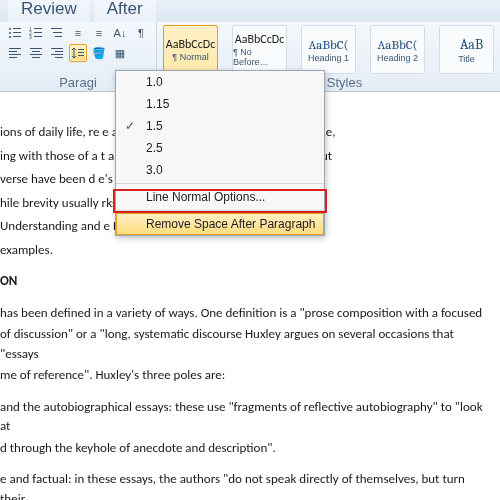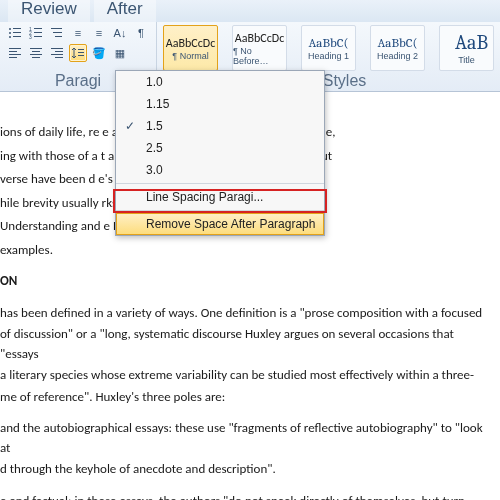--- a/index.html
+++ b/index.html
@@ -2,21 +2,21 @@
 <html><head>
 <meta charset="utf-8">
 <style>
   * { margin: 0; padding: 0; box-sizing: border-box; }
   body { font-family: "Segoe UI", Tahoma, sans-serif; font-size: 12px; background: #fff; width: 500px; height: 500px; overflow: hidden; }
   .tabs { background: linear-gradient(#eaf1f9,#dbe7f3); height: 22px; display: flex; padding-left: 8px; gap: 4px; font-size: 17px; color: #3b5572; align-items: flex-end;}
   .tab { padding: 2px 12px; border: 1px solid transparent; background: rgba(255,255,255,0.4); border-radius: 3px 3px 0 0;}
   .ribbon { background: linear-gradient(#f4f8fc,#e4ecf6); border-bottom: 1px solid #b6c4d6; height: 70px; display: flex; }
   .group { border-right: 1px solid #c8d4e2; padding: 2px 6px 0 6px; display: flex; flex-direction: column; }
   .group-body { flex: 1; display: flex; flex-direction: column; gap: 2px; }
-  .group-label { text-align: center; font-size: 16px; color: #5a6f88; padding: 1px 0; }
+  .group-label { text-align: center; font-size: 13px; color: #5a6f88; padding: 1px 0; }
   .row { display: flex; gap: 3px; }
   .ico { width: 18px; height: 18px; border: 1px solid transparent; display:flex; align-items:center; justify-content:center; border-radius:2px; font-size:11px; color:#3b5572;}
   .ico svg { width: 14px; height: 14px; }
   .active { background: linear-gradient(#fff0c8,#fddc7a); border:1px solid #e3a21a; box-shadow: inset 0 0 0 1px #fff3cf;}
   .styles { flex:1; padding: 3px 6px 0 6px; display:flex; flex-direction:column;}
   .style-items { display:flex; gap:14px; flex:1; }
   .style-box { width: 55px; border:1px solid #d3dce8; background:#f9fbfd; display:flex; flex-direction:column; align-items:center; justify-content:center; border-radius:2px; overflow:hidden;}
   .style-box.sel { border:1px solid #e3a21a; background:linear-gradient(#fff0c8,#fde9a8);}
   .style-prev { font-family: Cambria, Georgia, serif; color:#1F497D;}
   .style-prev.normal { color:#222; font-family:Calibri, sans-serif;}
@@ -128,54 +128,53 @@
       </div>
       <div class="style-box">
         <div class="style-prev" style="font-size:13px;">AaBbC(</div>
         <div class="style-name">Heading 1</div>
       </div>
       <div class="style-box">
         <div class="style-prev" style="font-size:13px;">AaBbC(</div>
         <div class="style-name">Heading 2</div>
       </div>
       <div class="style-box">
-        <div class="style-prev" style="font-size:20px;margin-left:10px;">AaB</div>
+        <div class="style-prev" style="font-size:14px;margin-left:10px;">AaB</div>
         <div class="style-name">Title</div>
       </div>
       <div class="style-box" style="width:18px">
         <div class="style-name">S</div>
       </div>
     </div>
     <div class="group-label">Styles</div>
   </div>
 </div>
 
 <div class="dropdown">
   <div class="dd-item">1.0</div>
   <div class="dd-item">1.15</div>
   <div class="dd-item check">1.5</div>
   <div class="dd-item">2.5</div>
   <div class="dd-item">3.0</div>
   <div class="dd-sep"></div>
-  <div class="dd-item">Line Spacing Paragi...</div>
+  <div class="dd-item">Line Normal Options...</div>
   <div class="dd-sep"></div>
   <div class="dd-item iconed selected"><span>Remove Space After Paragraph</span></div>
 </div>
 
 <div class="redbox"></div>
 
 <div class="doc">
   <p style="margin-bottom:4px;">ions of daily life, re                                                         e author. The definition of an essay is vague,</p>
   <p style="margin-bottom:4px;">ing with those of a                                                             t all modern essays are written in prose, but</p>
   <p style="margin-bottom:4px;">verse have been d                                                              e's An Essay on Criticism and An Essay on</p>
   <p style="margin-bottom:4px;">hile brevity usually                                                           rks like John Locke's An Essay Concerning</p>
   <p style="margin-bottom:4px;">Understanding and                                                            e Principle of Population are</p>
   <p>examples.</p>
   <p class="heading">ON</p>
   <p style="margin-bottom:2px;">has been defined in a variety of ways. One definition is a "prose composition with a focused</p>
   <p style="margin-bottom:2px;">of discussion" or a "long, systematic discourse Huxley argues on several occasions that "essays</p>
-  <p style="margin-bottom:2px;">a literary species whose extreme variability can be studied most effectively within a three-</p>
   <p>me of reference". Huxley's three poles are:</p>
   <p style="margin-bottom:2px;">and the autobiographical essays: these use "fragments of reflective autobiography" to "look at</p>
   <p>d through the keyhole of anecdote and description".</p>
   <p style="margin-bottom:2px;">e and factual: in these essays, the authors "do not speak directly of themselves, but turn their</p>
 
 </div>
 
 </body></html>

